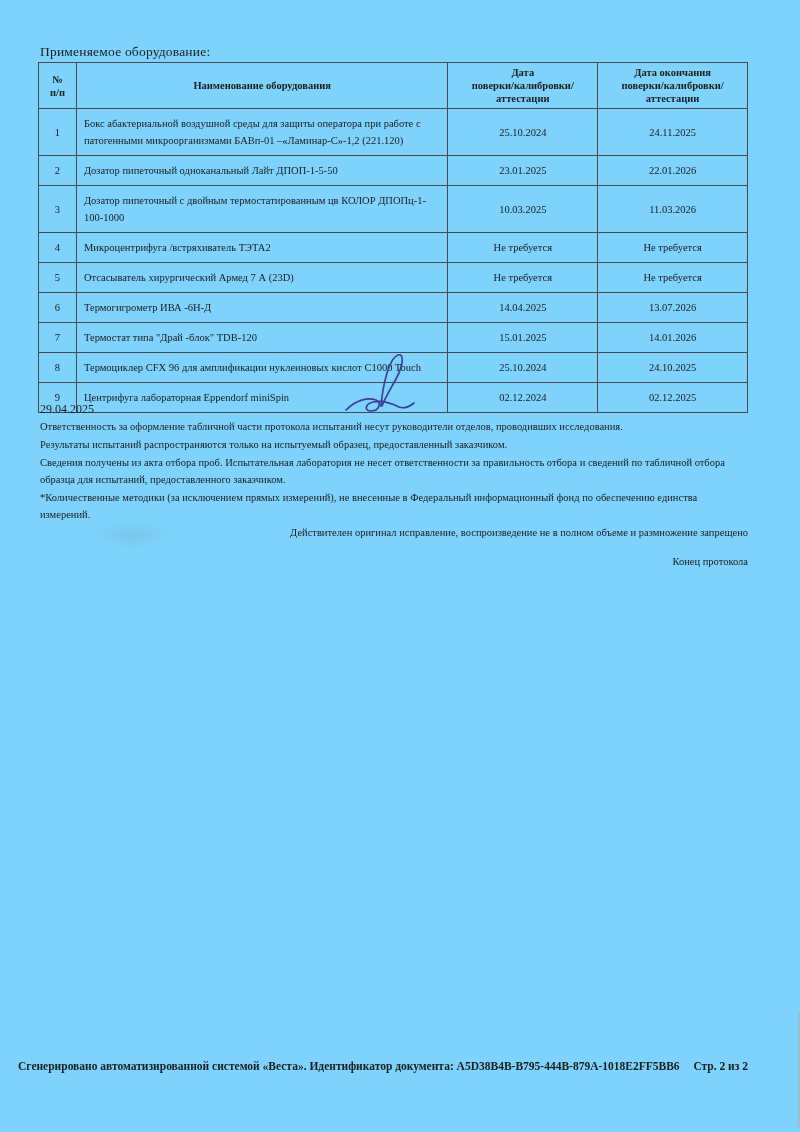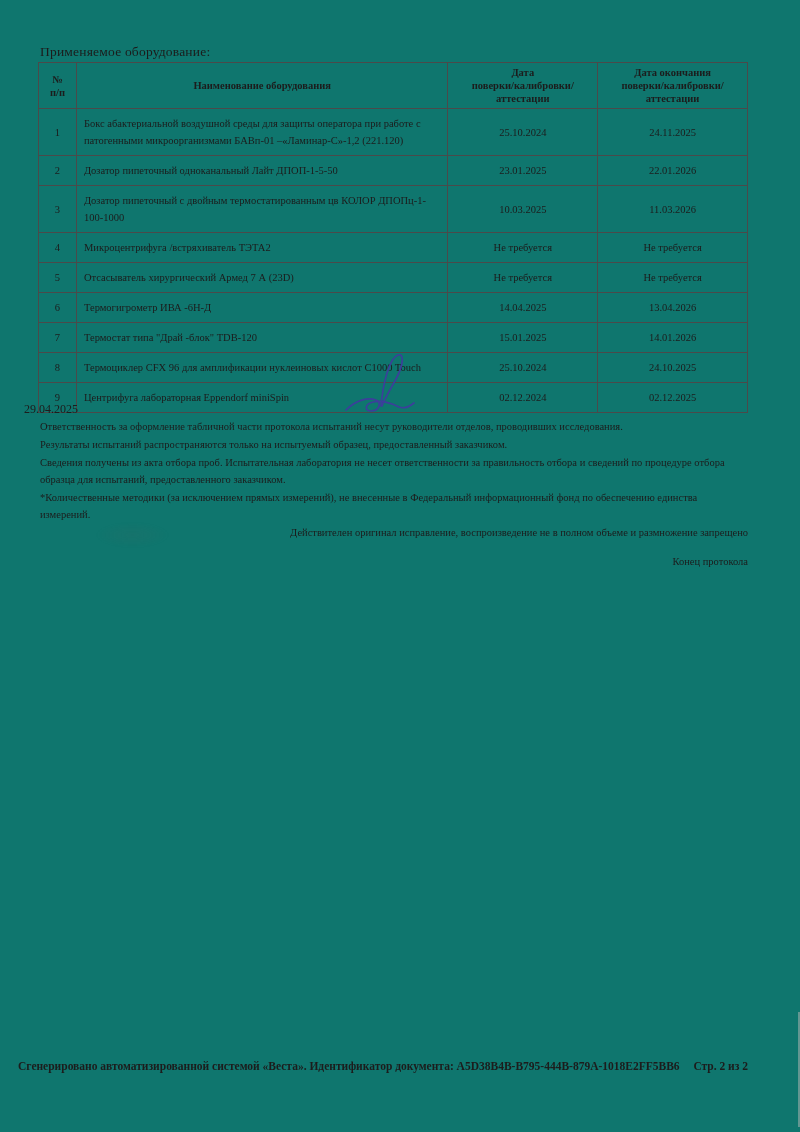--- a/index.html
+++ b/index.html
@@ -1,20 +1,20 @@
 <!DOCTYPE html>
 <html><head>
 <meta charset="utf-8">
 <style>
   * { margin:0; padding:0; box-sizing:border-box; }
   html,body { background:#e9e9e7; }
   body { font-family:"Liberation Serif","DejaVu Serif",serif; color:#1c1c1c; }
   .page{
     position:relative; width:800px; height:1132px; margin:0 auto;
-    background:#0f766e; overflow:hidden;
+    background:#7dd3fc; overflow:hidden;
   }
   .title{
     margin:44px 0 2px 40px;
     font-size:13.5px; letter-spacing:.2px;
   }
   table.equip{
     margin-left:38px; width:710px;
     border-collapse:collapse;
     font-size:10.5px;
   }
@@ -34,21 +34,21 @@
     margin:5px 0 0 40px; width:708px;
     font-size:10.5px; line-height:17px;
   }
   .notes p{ margin-bottom:1px; }
   .validity{ text-align:right; }
   .end-note{
     margin:15px 0 9px 40px; width:708px;
     font-size:10.5px; text-align:right;
   }
   .sign-row{
-    position:absolute; left:24px; top:396px; width:708px;
+    position:absolute; left:40px; top:396px; width:708px;
     display:flex; justify-content:space-between; align-items:flex-start;
   }
   .sign-date{ font-size:12px; padding-top:6px; }
   .responsible{ font-size:12.5px; padding-top:10px; }
   .signature{ position:absolute; left:338px; top:348px; }
   .smudge{
     position:absolute; left:95px; top:522px; width:75px; height:26px;
     background:radial-gradient(ellipse at center, rgba(90,90,90,.10), rgba(90,90,90,0) 70%);
     filter:blur(1px);
   }
@@ -118,21 +118,21 @@
       <td class="c-num">5</td>
       <td class="c-name">Отсасыватель хирургический Армед 7 А (23D)</td>
       <td class="c-date">Не требуется</td>
       <td class="c-date">Не требуется</td>
     </tr>
 
     <tr>
       <td class="c-num">6</td>
       <td class="c-name">Термогигрометр ИВА -6Н-Д</td>
       <td class="c-date">14.04.2025</td>
-      <td class="c-date">13.04.2026</td>
+      <td class="c-date">13.07.2026</td>
     </tr>
 
     <tr>
       <td class="c-num">7</td>
       <td class="c-name">Термостат типа "Драй -блок" TDB-120</td>
       <td class="c-date">15.01.2025</td>
       <td class="c-date">14.01.2026</td>
     </tr>
 
     <tr>
@@ -147,21 +147,21 @@
       <td class="c-name">Центрифуга лабораторная Eppendorf miniSpin</td>
       <td class="c-date">02.12.2024</td>
       <td class="c-date">02.12.2025</td>
     </tr>
   </tbody>
   </table>
 
   <div class="notes">
     <p>Ответственность за оформление табличной части протокола испытаний несут руководители отделов, проводивших исследования.</p>
     <p>Результаты испытаний распространяются только на испытуемый образец, предоставленный заказчиком.</p>
-    <p>Сведения получены из акта отбора проб. Испытательная лаборатория не несет ответственности за правильность отбора и сведений по процедуре отбора образца для испытаний, предоставленного заказчиком.</p>
+    <p>Сведения получены из акта отбора проб. Испытательная лаборатория не несет ответственности за правильность отбора и сведений по табличной отбора образца для испытаний, предоставленного заказчиком.</p>
     <p>*Количественные методики (за исключением прямых измерений), не внесенные в Федеральный информационный фонд по обеспечению единства измерений.</p>
     <p class="validity">Действителен оригинал исправление, воспроизведение не в полном объеме и размножение запрещено</p>
   </div>
 
   <div class="end-note">Конец протокола</div>
 
   <div class="signature">
     <svg width="95" height="78" viewBox="0 0 95 78">
       <g fill="none" stroke="#3c3f9b" stroke-width="1.7" stroke-linecap="round" stroke-linejoin="round">
         <path d="M 43 58 C 45 36, 51 10, 60 7 C 66 5, 66 16, 58 31 C 52 42, 46 52, 44 58"></path>

